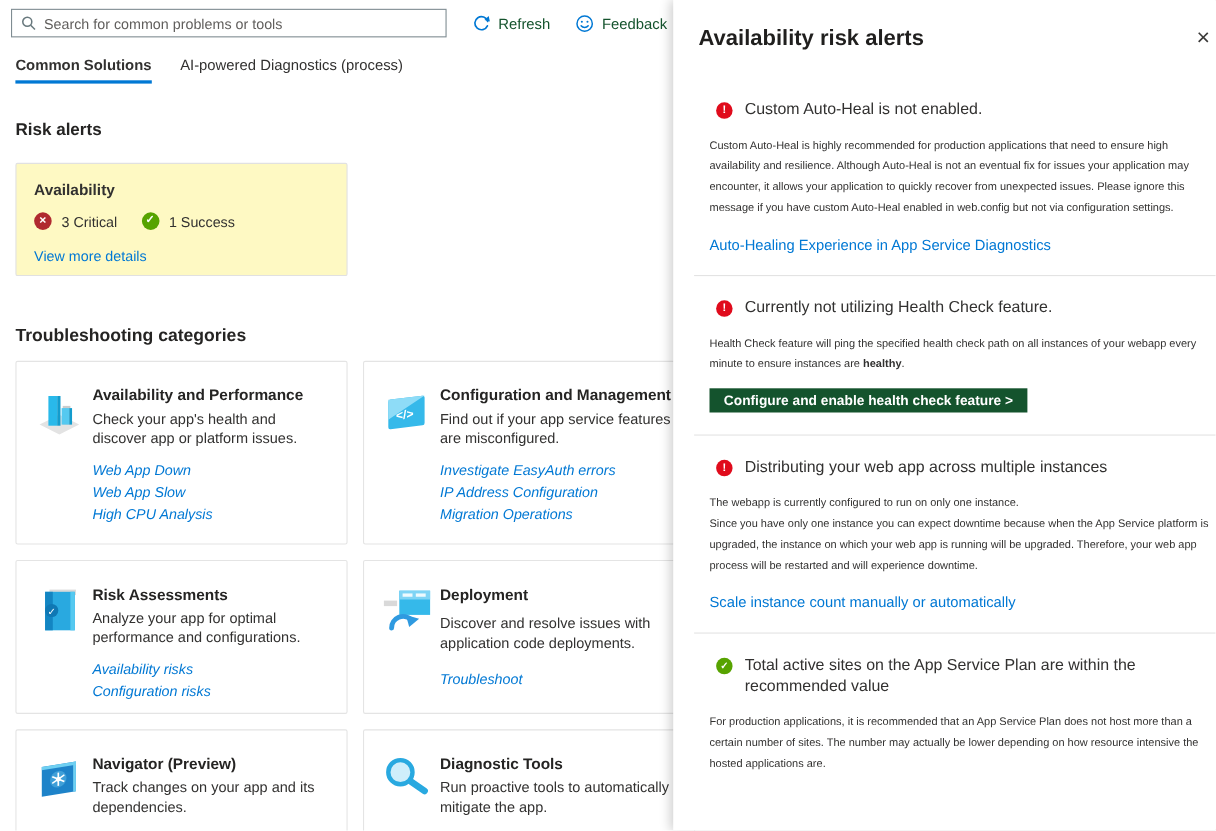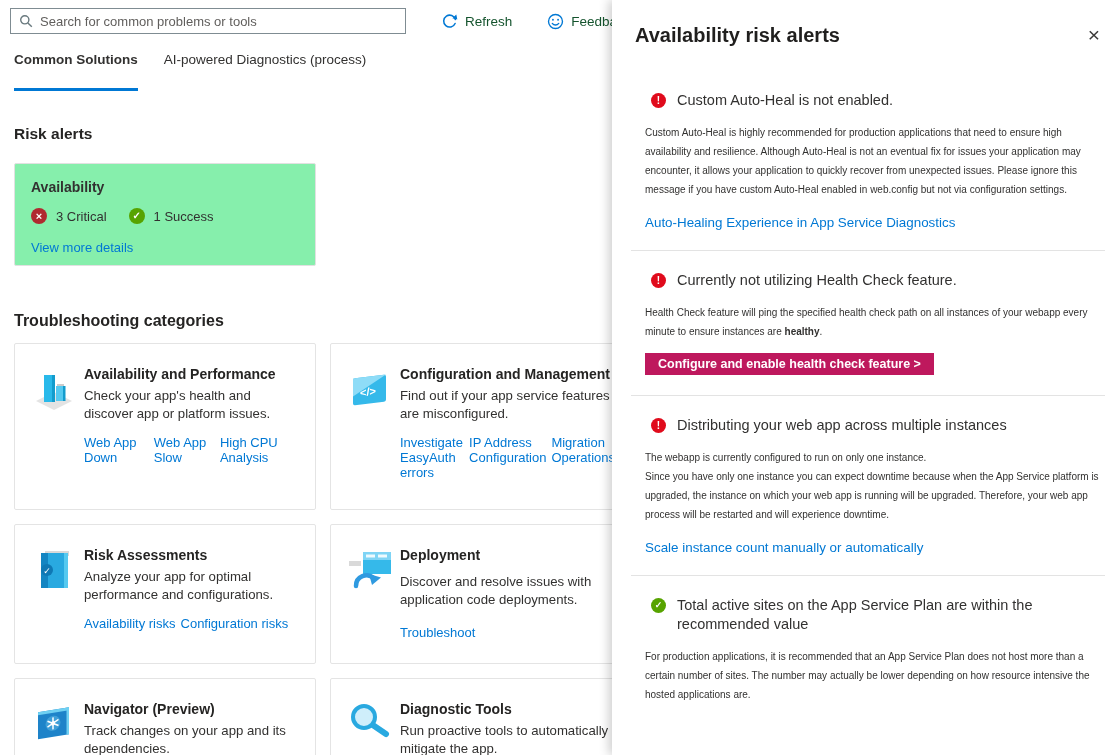--- a/index.html
+++ b/index.html
@@ -6,51 +6,51 @@
   html,body { margin:0; padding:0; }
   body {
     width:1105px; height:755px; overflow:hidden; position:relative;
     background:#fff; color:#323130;
     font-family:"Liberation Sans", sans-serif; font-size:13px;
   }
   a { text-decoration:none; cursor:pointer; }
   .link { color:#0078d4; font-size:13px; }
 
   
-  .toolbar { display:flex; align-items:center; padding:8px 0 0 10px;gap:12px; }
+  .toolbar { display:flex; align-items:center; padding:8px 0 0 10px; }
   .searchbox {
     width:396px; height:26px; border:1px solid #7f8c92; background:#fff;
     display:flex; align-items:center;
   }
   .searchbox svg { margin:0 5px 0 8px; flex:none; }
   .searchbox input {
     border:none; outline:none; flex:1; font-size:13px; color:#323130;
     font-family:inherit; background:transparent; height:100%;
   }
   .searchbox input::placeholder { color:#605e5c; }
   .tb-btn {
     display:flex; align-items:center; gap:7px; background:none; border:none;
     font-size:13.5px; color:#14532d; font-family:inherit; cursor:pointer; padding:0;
     margin-left:23px;
   }
 
   
   .tabs { display:flex; gap:26px; padding-left:14px; margin-top:18px; }
-  .tab { font-size:13.5px; padding-bottom:21px; cursor:pointer; color:#323130; }
+  .tab { font-size:13.5px; padding-bottom:6px; cursor:pointer; color:#323130; }
   .tab.active { font-weight:700; border-bottom:3px solid #0078d4; }
 
   
   .section-heading { font-size:15.5px; font-weight:700; margin:0; padding-left:14px; color:#252423; }
   #risk-heading { margin-top:34px; }
   #cat-heading  { margin-top:46px; font-size:16px; }
 
   
   .risk-card {
     width:302px; height:103px; margin:20px 0 0 14px; padding:15px 16px;
-    border:1px solid #e1e1e1; border-radius:2px; background:#86efac;
+    border:1px solid #e1e1e1; border-radius:2px; background:#fef9c3;
   }
   .risk-card-title { font-weight:700; font-size:14px; }
   .risk-row { display:flex; align-items:center; margin-top:13px; }
   .risk-item { display:flex; align-items:center; gap:9px; }
   .risk-item + .risk-item { margin-left:22px; }
   .badge {
     width:16px; height:16px; border-radius:50%; color:#fff; flex:none;
     display:flex; align-items:center; justify-content:center; font-weight:700;
   }
   .badge.critical { background:#b02a30; font-size:11px; line-height:1; }
@@ -63,21 +63,21 @@
     margin:13px 0 0 14px;
   }
   .card {
     border:1px solid #e4e4e4; border-radius:2px; background:#fff;
     padding:22px 16px 0; display:flex; gap:7px; cursor:pointer;
   }
   .card.h1 { height:167px; } .card.h2 { height:140px; } .card.h3 { height:150px; }
   .card-icon { width:46px; flex:none; display:flex; justify-content:center; padding-top:1px; }
   .card-title { font-weight:700; font-size:14px; color:#252423; }
   .card-desc { font-size:13.2px; line-height:18px; margin-top:5px; }
-  .card-links { margin-top:12px; display:flex; flex-direction:row; gap:5px; }
+  .card-links { margin-top:12px; display:flex; flex-direction:column; gap:5px;font-style:italic; }
 
   
   .panel {
     position:absolute; top:0; left:612px; width:525px; height:755px;
     background:#fff; box-shadow:-3px 0 10px rgba(0,0,0,0.20); z-index:5;
   }
   .panel-header { padding:24px 60px 0 23px; position:relative; }
   .panel-title { font-size:20px; font-weight:700; margin:0; color:#201f1e; }
   .close-btn {
     position:absolute; top:27px; right:37px; background:none; border:none;
@@ -89,21 +89,21 @@
   .alert-ico {
     flex:none; width:15px; height:15px; border-radius:50%; color:#fff; margin-top:2px;
     display:flex; align-items:center; justify-content:center; font-weight:700;
   }
   .alert-ico.critical { background:#e00b1c; font-size:10px; }
   .alert-ico.success  { background:#57a300; font-size:9px; }
   .alert-body { margin-top:13px; font-size:10px; line-height:19px; color:#323130; }
   .alert-link { display:inline-block; margin-top:16px; font-size:13.4px; color:#0078d4; }
   .divider { border:none; border-top:1px solid #e3e3e3; margin:20px -14px; }
   .cta-btn {
-    margin-top:12px; display:block; background:#be185d; color:#fff; border:none;
+    margin-top:12px; display:block; background:#14532d; color:#fff; border:none;
     font-family:inherit; font-weight:700; font-size:12.5px; padding:4px 13px;
     cursor:pointer; text-align:center;
   }
 
   
   .scroll-track { position:absolute; right:1px; top:0; width:12px; height:755px; background:#fafafa; }
   .scroll-up, .scroll-down { position:absolute; left:2px; width:0; height:0; cursor:pointer;
     border-left:4px solid transparent; border-right:4px solid transparent; }
   .scroll-up   { top:8px;    border-bottom:6px solid #747474; }
   .scroll-down { bottom:8px; border-top:6px solid #747474; }

